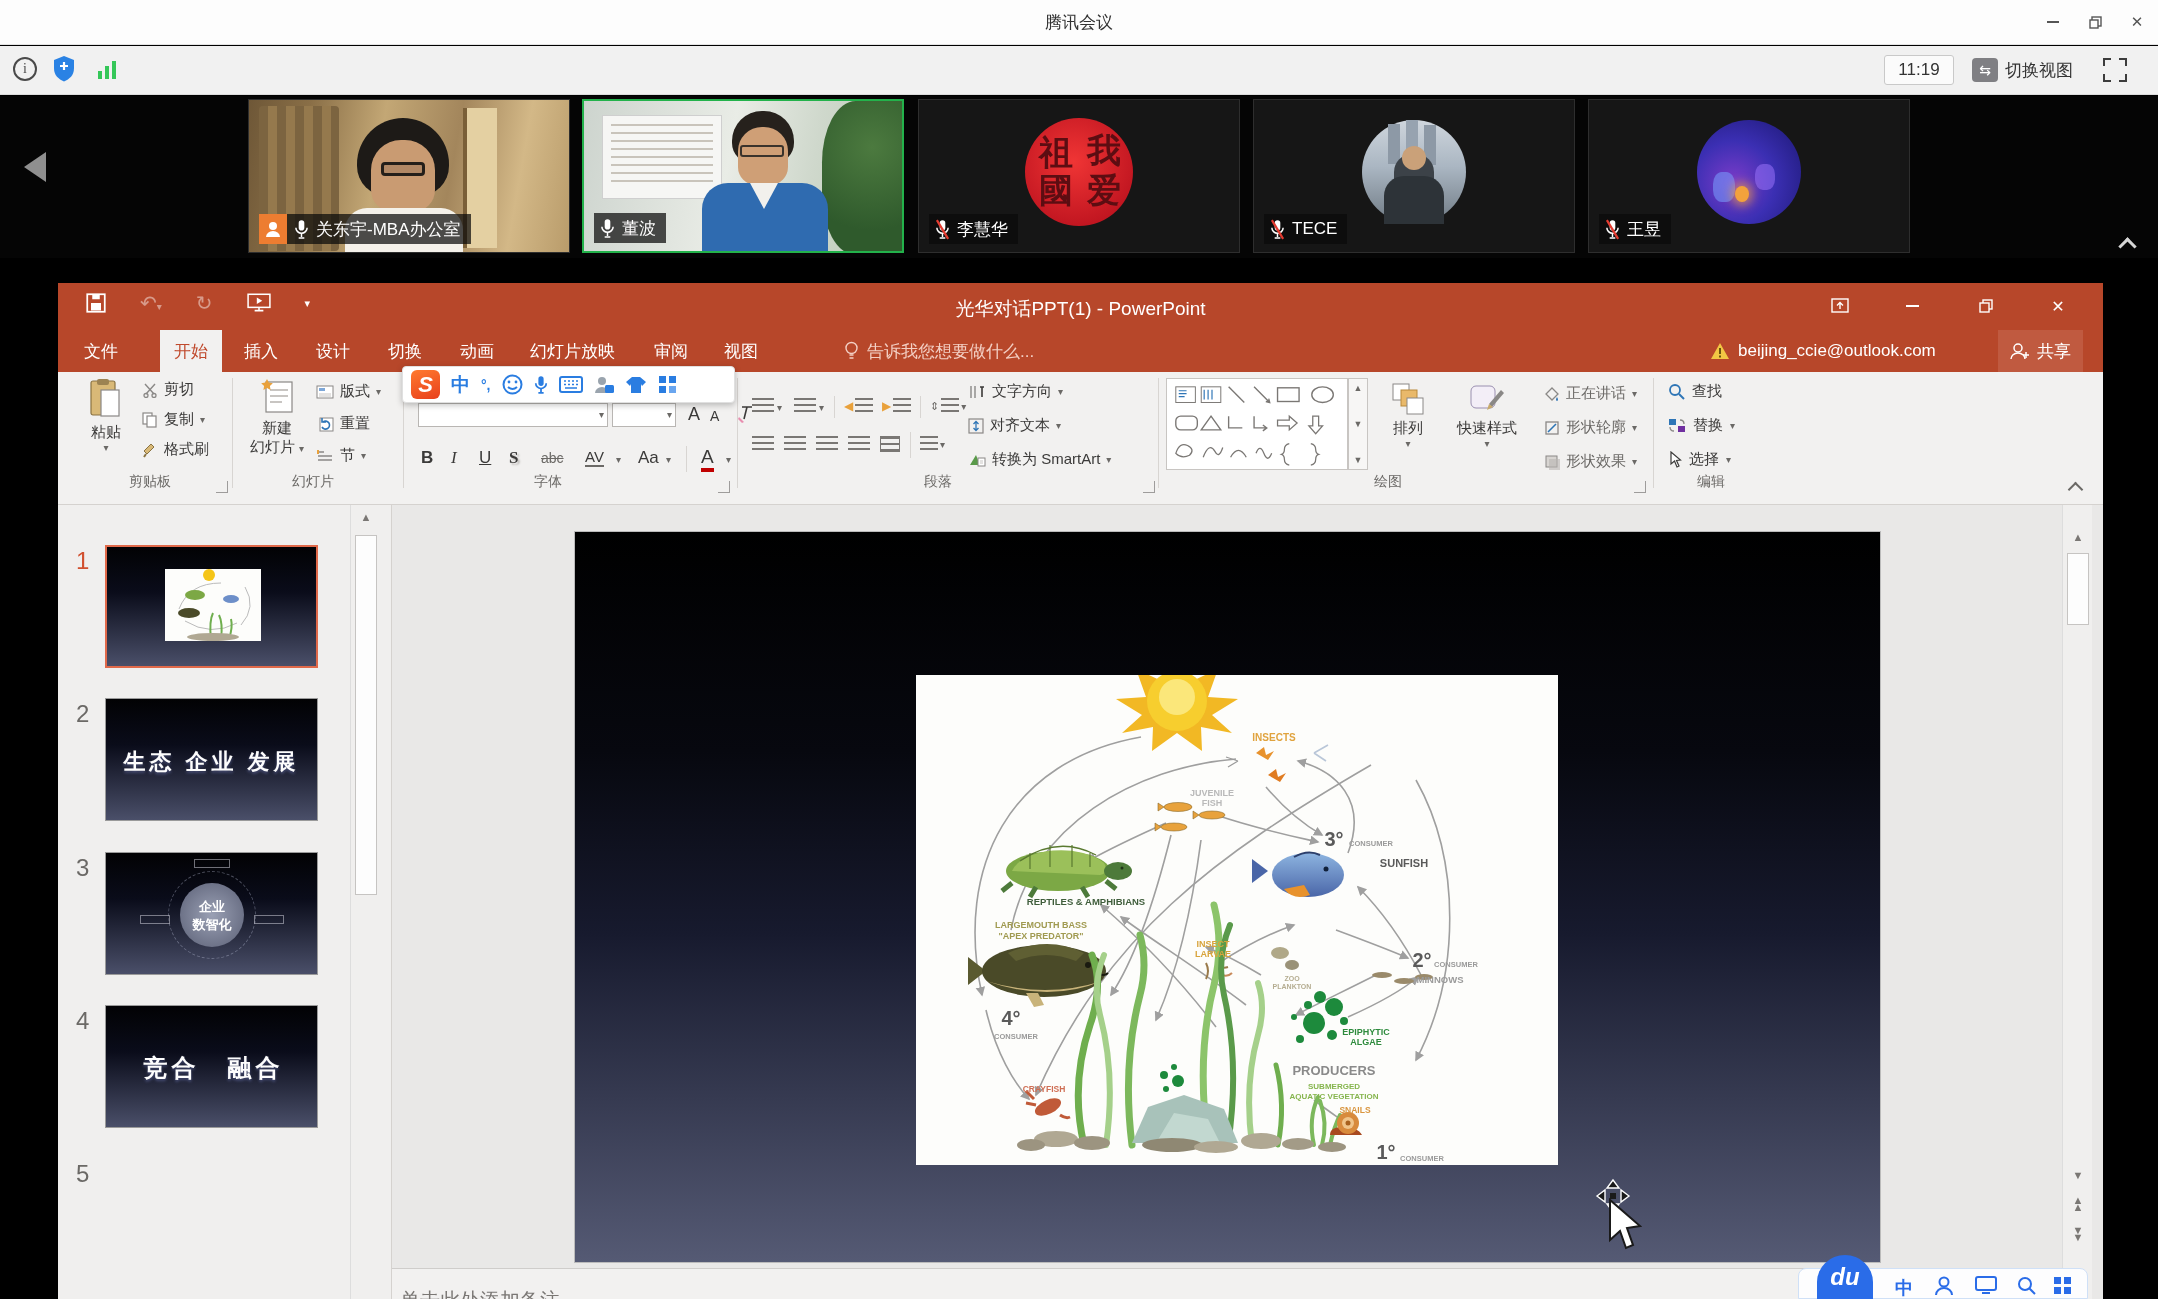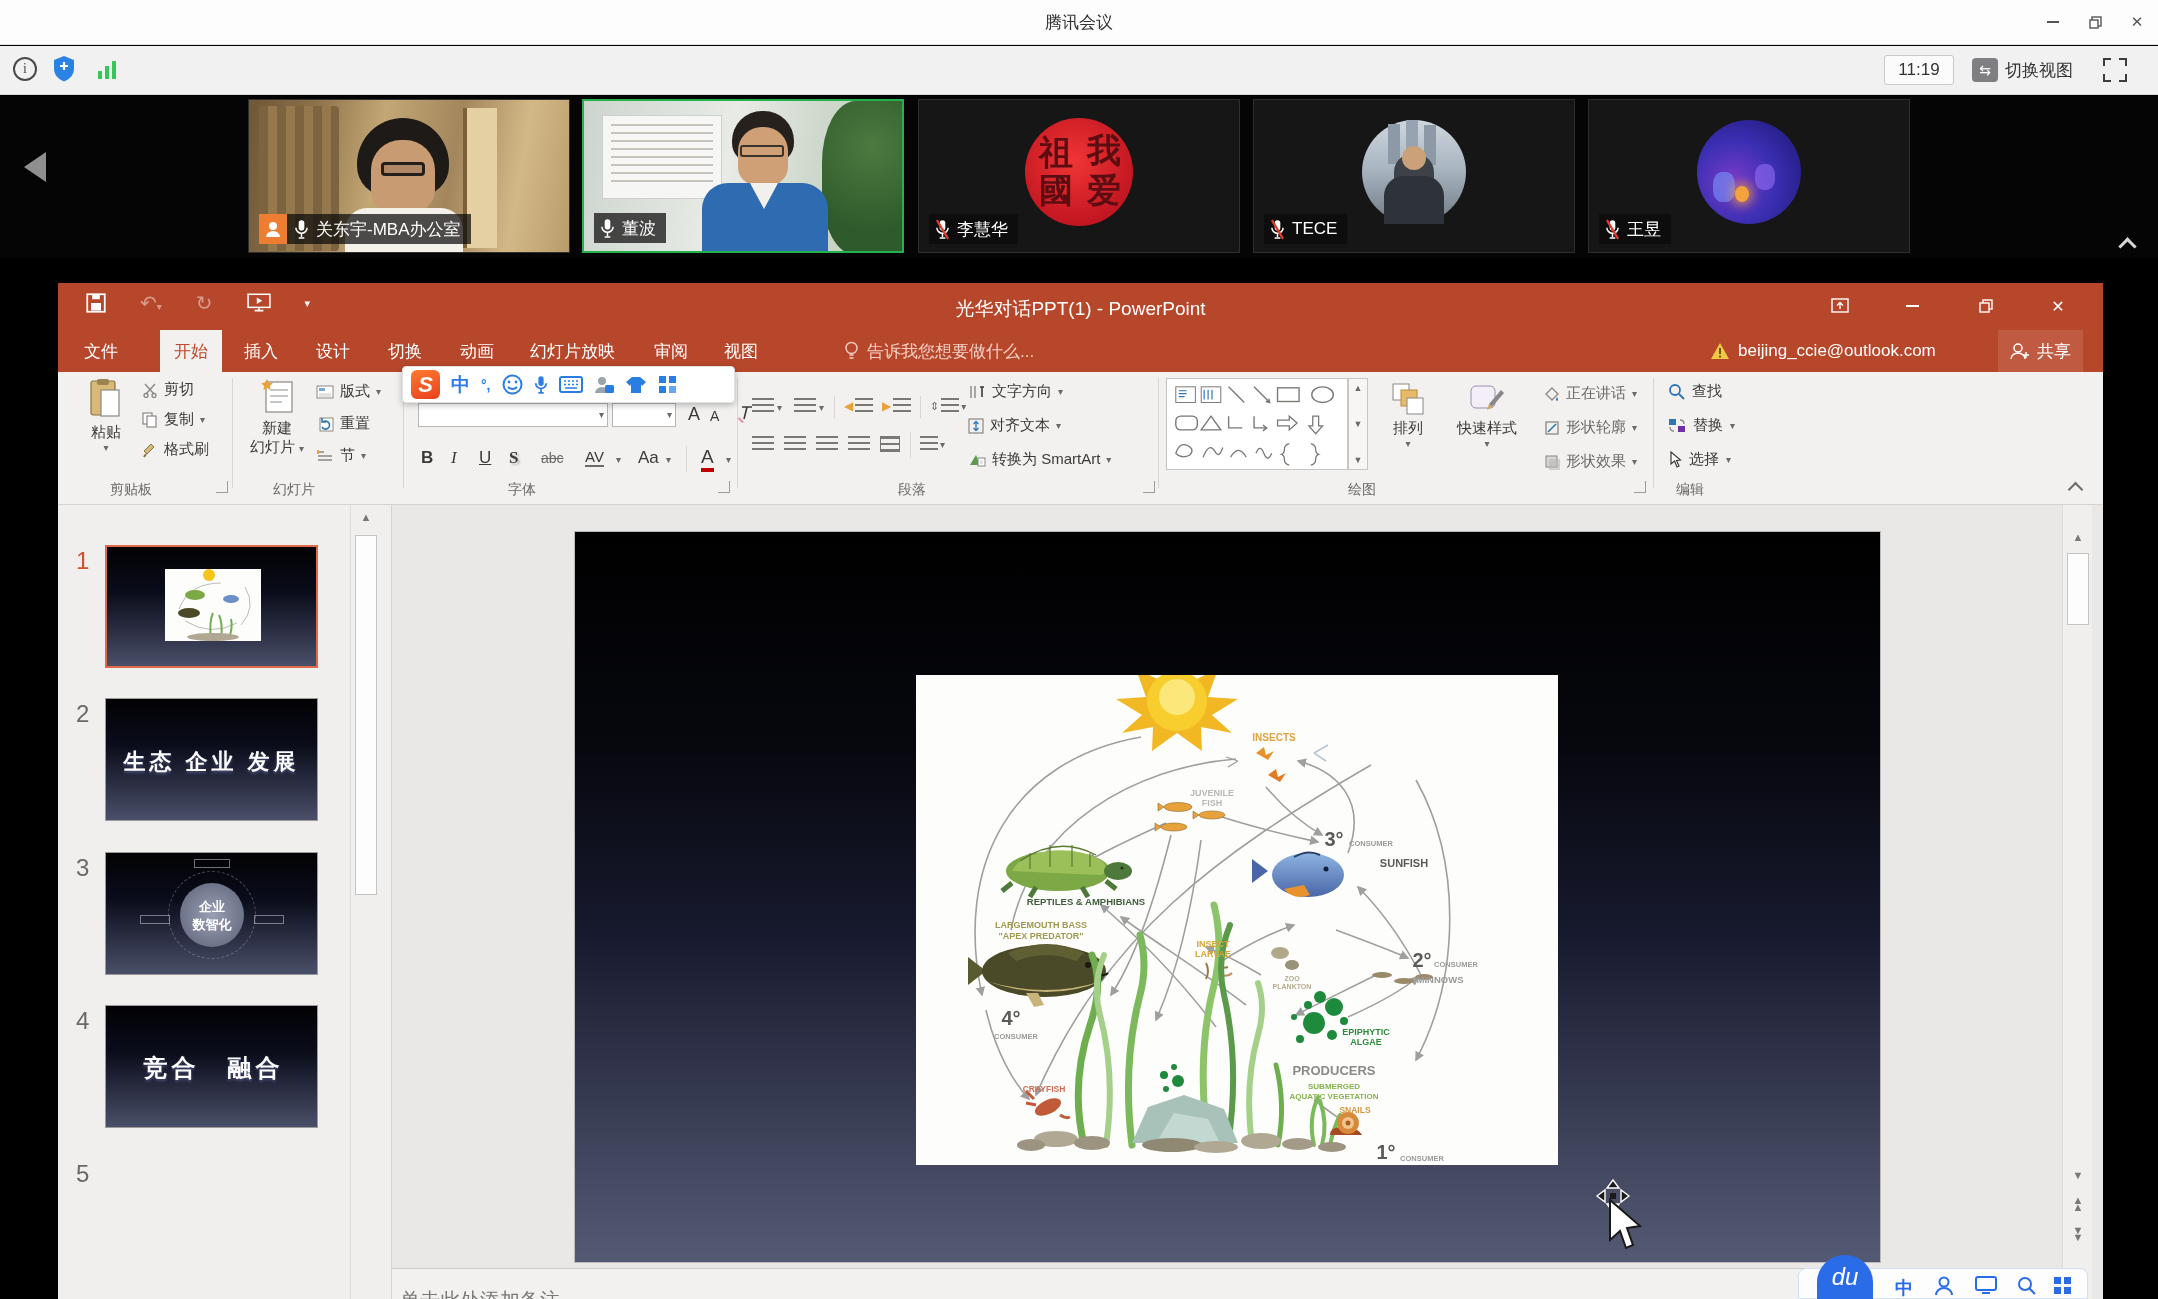--- a/index.html
+++ b/index.html
@@ -46,21 +46,21 @@
   .ppt-menubar{position:absolute;left:0;top:47px;width:100%;height:42px;background:#b7472a;color:#fff;font-size:17px}
   .mtab{position:absolute;top:0;height:42px;display:flex;align-items:center;justify-content:center;padding:0 14px}
   .mtab.sel{background:#f2f1f0;color:#c0492c}
   .tellme{position:absolute;left:786px;top:0;height:42px;display:flex;align-items:center;gap:8px;color:#f3cfc4;font-size:17px}
   .account{position:absolute;left:1652px;top:0;height:42px;display:flex;align-items:center;gap:8px;color:#fff;font-size:17px}
   .sharebtn{position:absolute;left:1940px;top:0;height:42px;display:flex;align-items:center;gap:7px;color:#fff;font-size:17px;background:#c05a40;padding:0 12px}
 
   
   .ribbon{position:absolute;left:0;top:89px;width:100%;height:133px;background:#f2f1f0;border-bottom:1px solid #d5d2cf;color:#3b3a39;font-size:15px}
   .vsep{position:absolute;top:6px;height:110px;width:1px;background:#d8d5d2}
-  .glabel{position:absolute;top:109px;font-size:14px;color:#6b6966;}
+  .glabel{position:absolute;top:101px;font-size:14px;color:#6b6966;text-align:center}
   .launch{position:absolute;top:109px;width:12px;height:12px;border-right:1px solid #8a8886;border-bottom:1px solid #8a8886;opacity:.8}
   .rbtn-txt{font-size:15px;color:#3b3a39}
   .dd{font-size:10px;color:#6b6966}
   .whitebox{position:absolute;background:#fff;border:1px solid #b9b6b3;height:24px}
   .fontglyph{position:absolute;font-size:17px;color:#3b3a39}
   .lines-icon{width:22px;height:16px;background:repeating-linear-gradient(#7a7774 0 2px,transparent 2px 6px)}
   .lines-icon.short{background:repeating-linear-gradient(#7a7774 0 2px,transparent 2px 6px);width:18px}
   .shapegallery{position:absolute;left:1108px;top:6px;width:182px;height:92px;background:#fff;border:1px solid #c8c5c2}
   .galscroll{position:absolute;left:1290px;top:6px;width:20px;height:92px;background:#f7f6f5;border:1px solid #c8c5c2;display:flex;flex-direction:column;align-items:center;justify-content:space-between;padding:4px 0;color:#6b6966;font-size:9px}
   .ribchev{position:absolute;left:2012px;top:112px;width:11px;height:11px;border-top:2px solid #6b6966;border-right:2px solid #6b6966;transform:rotate(-45deg)}
@@ -84,21 +84,21 @@
   .noteshint{position:absolute;left:8px;top:18px;font-size:20px;color:#7a7774}
 
   
   .t-text{position:absolute;width:100%;text-align:center;color:#fdfdfd;font-weight:bold;letter-spacing:4px;text-shadow:0 2px 3px rgba(120,130,200,.45)}
 
   
   .sogou{left:402px;top:366px;width:333px;height:37px;background:#fff;border:1px solid #e0e0e0;border-radius:4px;box-shadow:0 2px 6px rgba(0,0,0,.25);display:flex;align-items:center;gap:11px;padding:0 8px;z-index:10}
   .slogo{width:29px;height:29px;border-radius:6px;background:linear-gradient(160deg,#ff7a2f,#e8401c);color:#fff;font-weight:bold;font-size:22px;font-style:italic;display:flex;align-items:center;justify-content:center}
   .sg{color:#2a7de1;font-size:19px;font-weight:bold}
   .baidu{left:1798px;top:1268px;width:290px;height:31px;background:#fdfdfe;border:1px solid #cfe0f7;border-radius:8px 8px 0 0;z-index:10}
-  .dulogo{position:absolute;left:18px;top:-14px;width:56px;height:45px;border-radius:50% 50% 0 0/60% 60% 0 0;background:#2a6ce8;color:#fff;font-style:italic;font-weight:normal;font-size:24px;text-align:center;line-height:44px}
+  .dulogo{position:absolute;left:18px;top:-14px;width:56px;height:45px;border-radius:50% 50% 0 0/60% 60% 0 0;background:#2a6ce8;color:#fff;font-style:italic;font-weight:bold;font-size:24px;text-align:center;line-height:44px}
   .bg-ic{position:absolute;top:7px;color:#2a6ce8;font-weight:bold;font-size:18px}
 
   .cursor{left:1588px;top:1178px;z-index:20}
 </style>
 </head>
 <body>
 
 <div class="abs titlebar">
   <div class="title">腾讯会议</div>
   <div class="winbtn" style="left:2036px">

